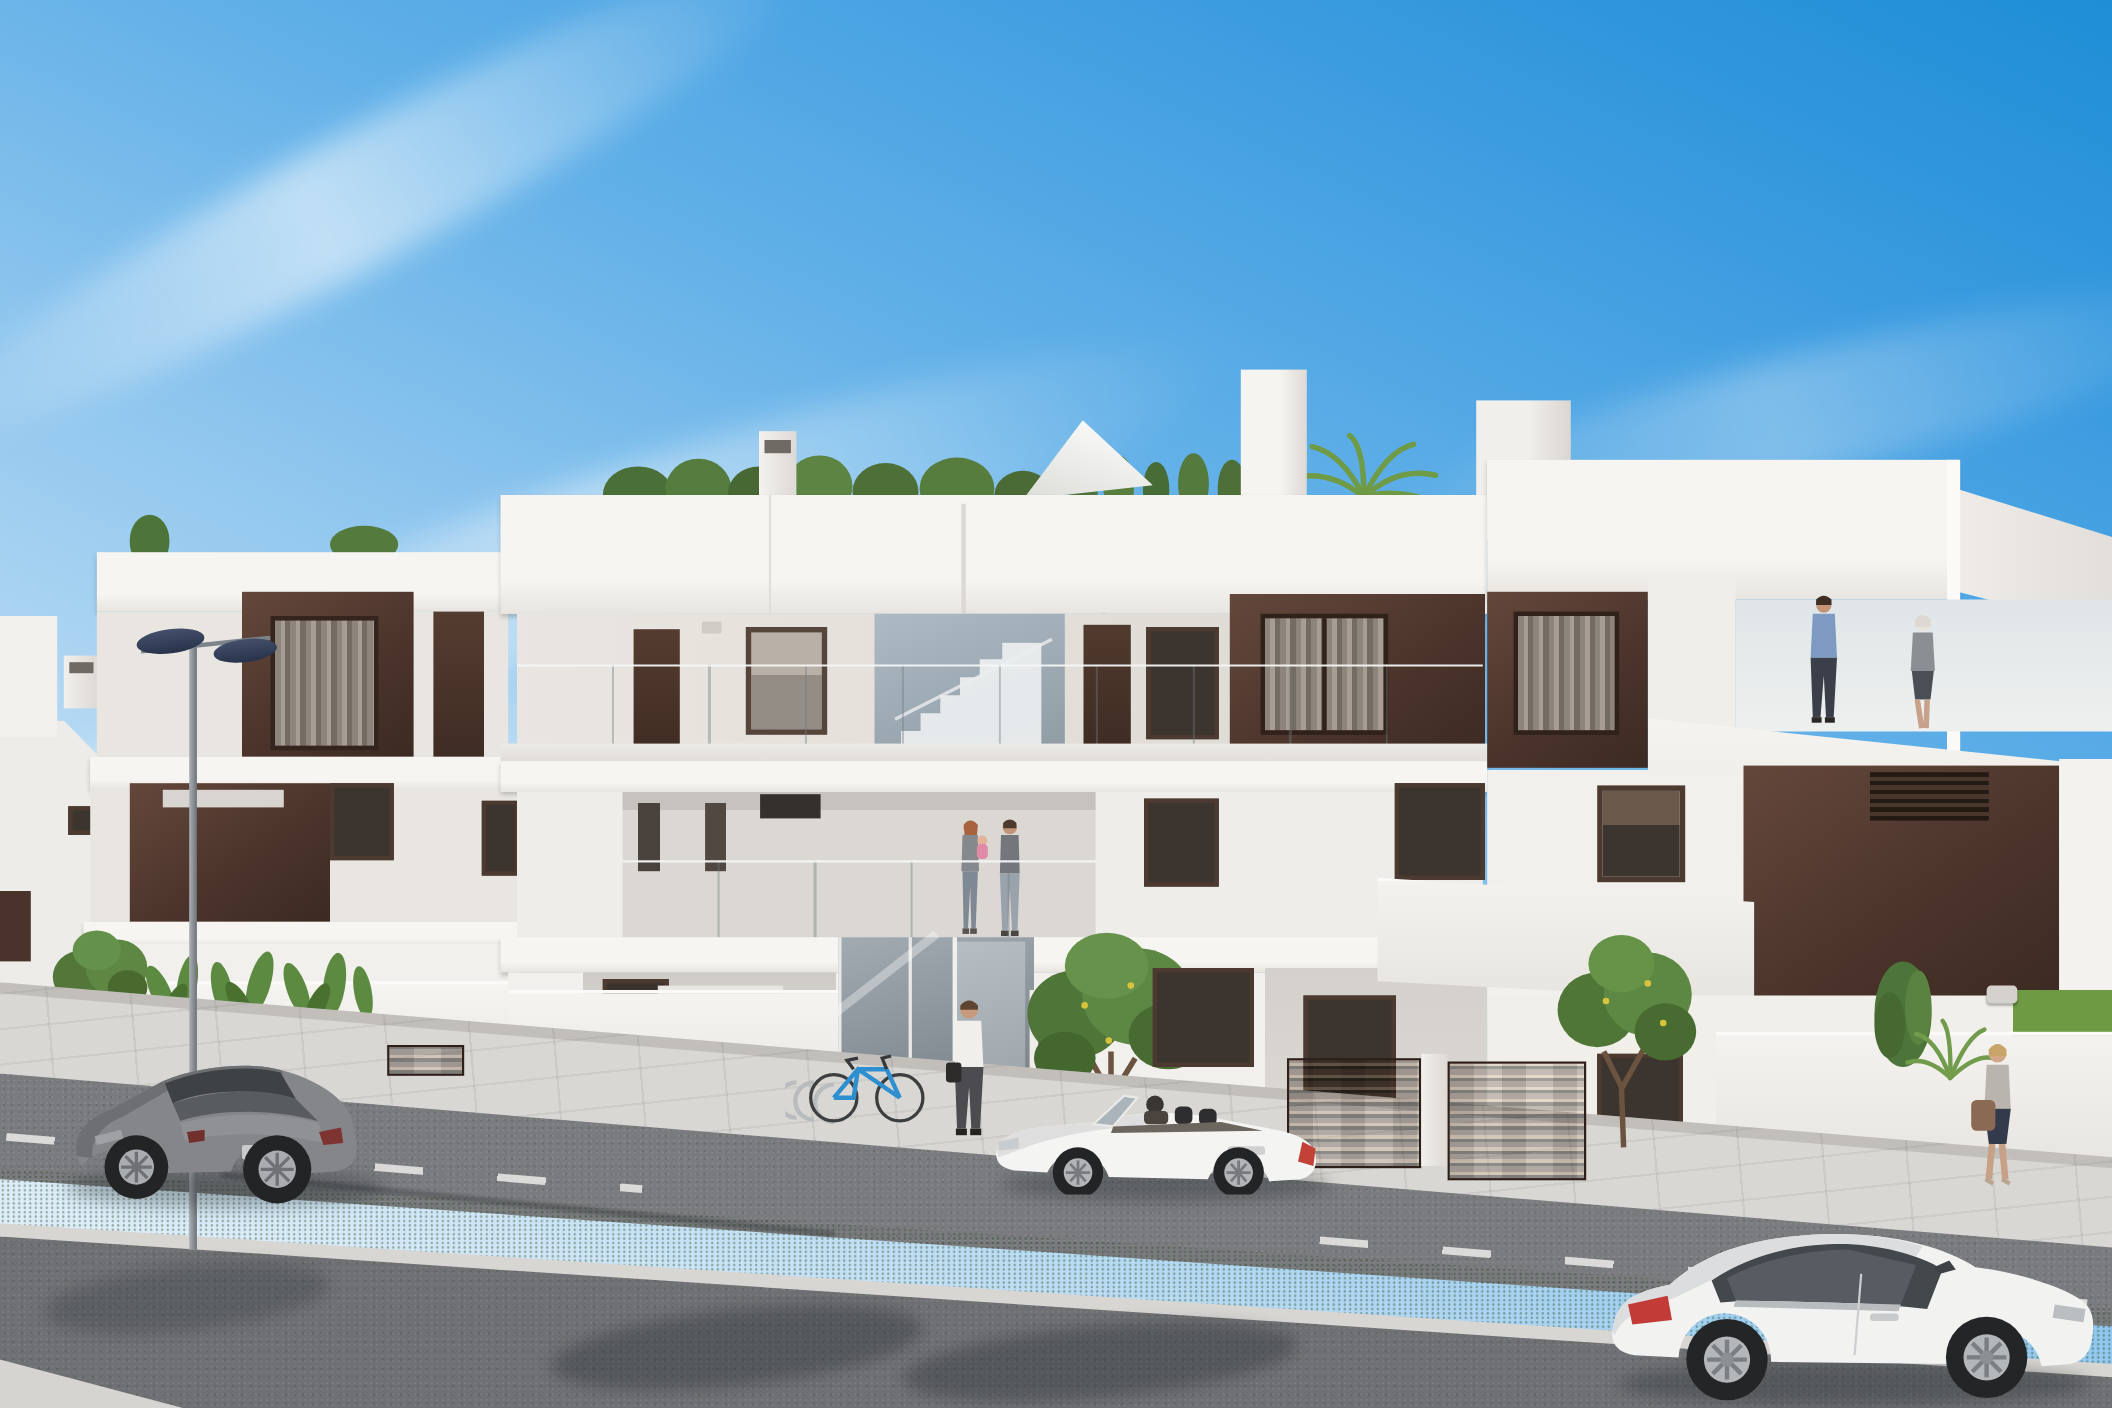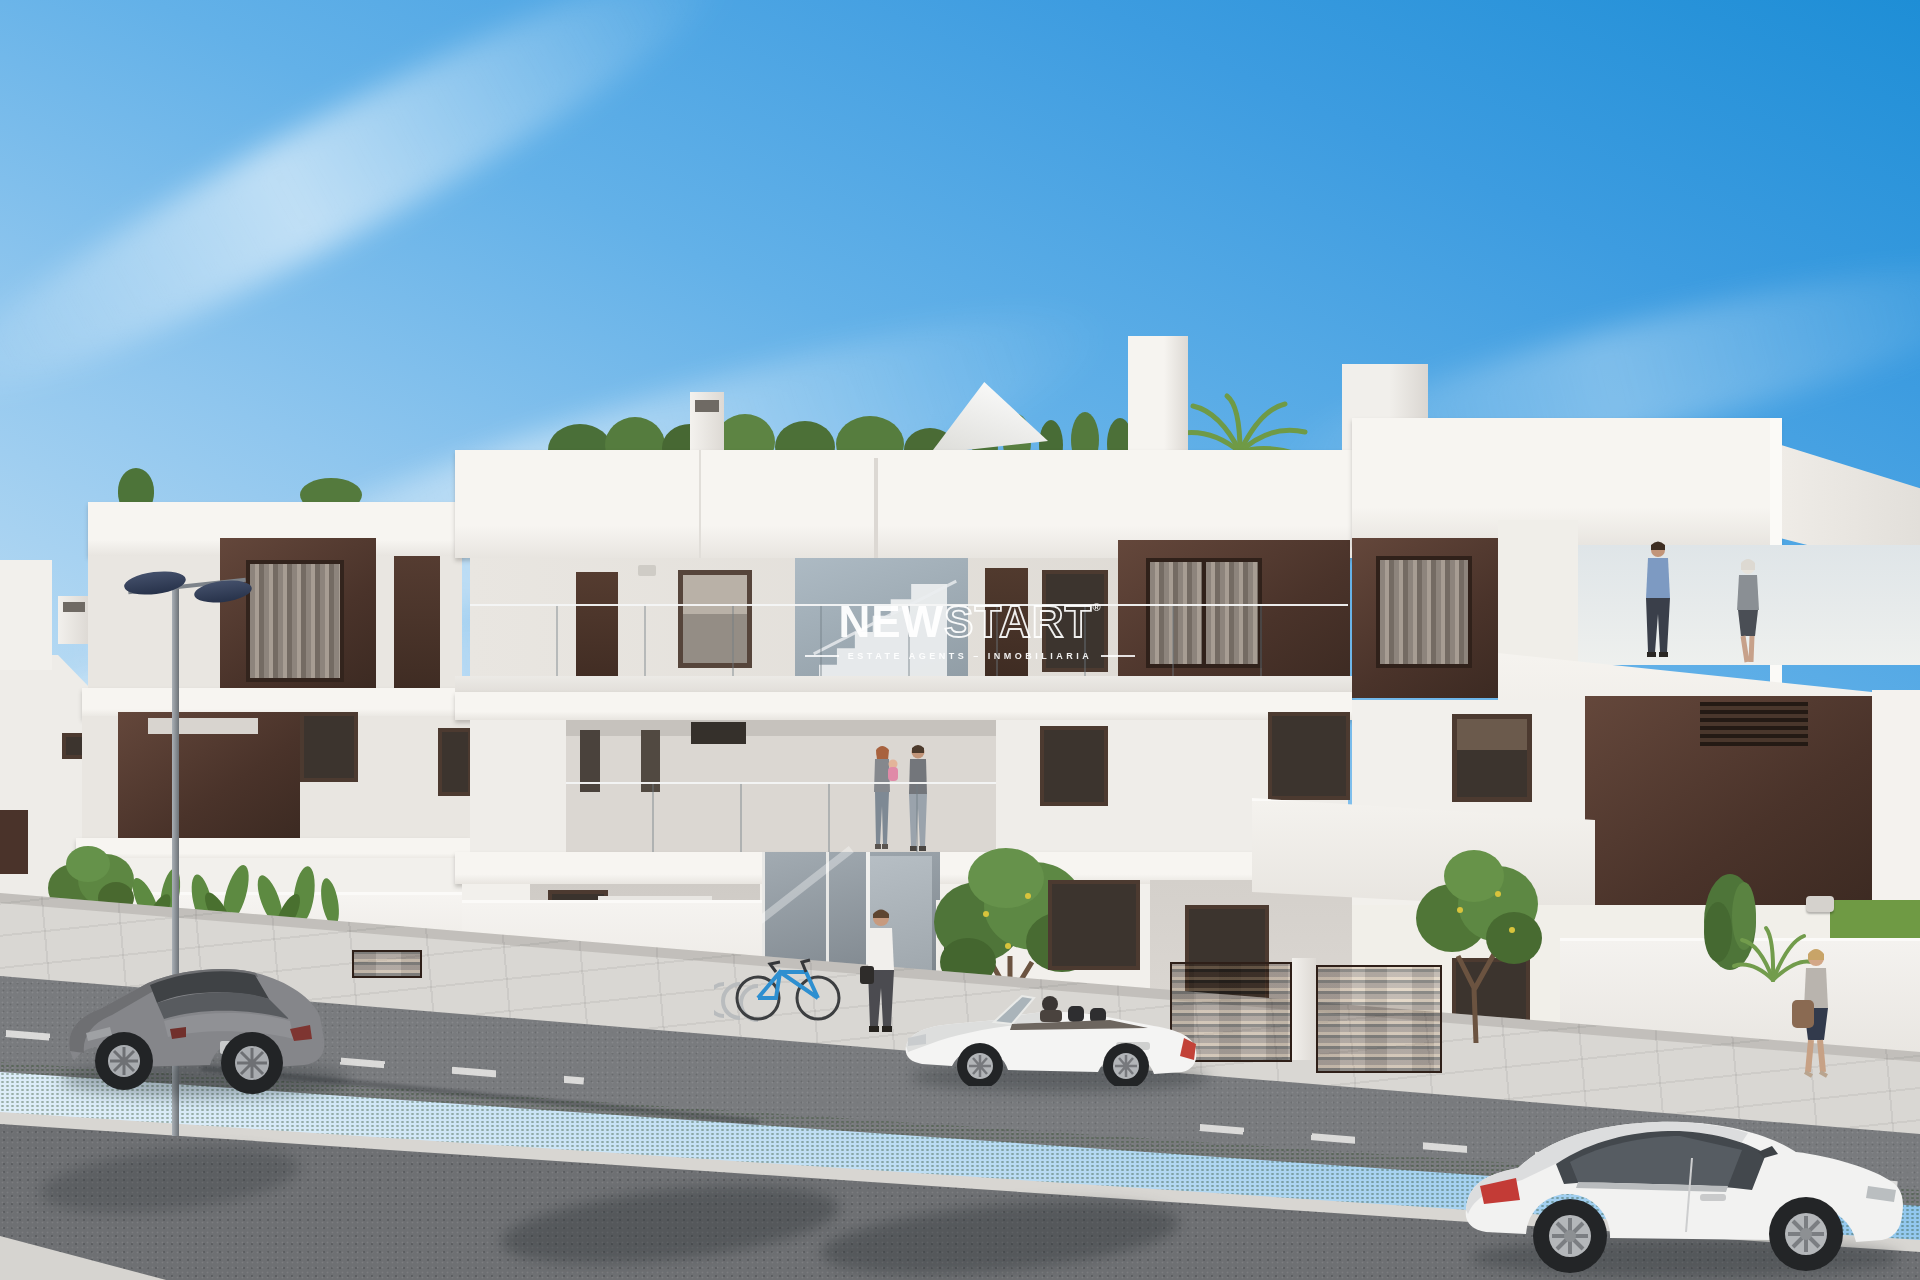--- a/index.html
+++ b/index.html
@@ -461,26 +461,14 @@
       </g>
     <circle cx="118" cy="146" r="6" fill="#8d9093"></circle>
     <circle cx="354" cy="144" r="37" fill="#232527"></circle>
       <circle cx="354" cy="144" r="21" fill="#b4b7ba"></circle>
     <g stroke="#7b7e82" stroke-width="4">
         <path d="M354 126 L354 162 M336 144 L372 144 M341 131 L367 157 M367 131 L341 157"></path>
       </g>
     <circle cx="354" cy="144" r="6" fill="#8d9093"></circle>
   </svg>
 
-  <div class="a wm" style="left:830px;top:600px;width:280px;">
-    <div class="wm-brand">
-      <span class="wm-new">NEW</span>
-        <span class="wm-start">START</span>
-        <span class="wm-reg">®</span>
-    </div>
-    <div class="wm-tag">
-      <span class="wm-line"></span>
-      <span>ESTATE AGENTS – INMOBILIARIA</span>
-      <span class="wm-line"></span>
-    </div>
-  </div>
 
 </div>
 
 </body></html>

